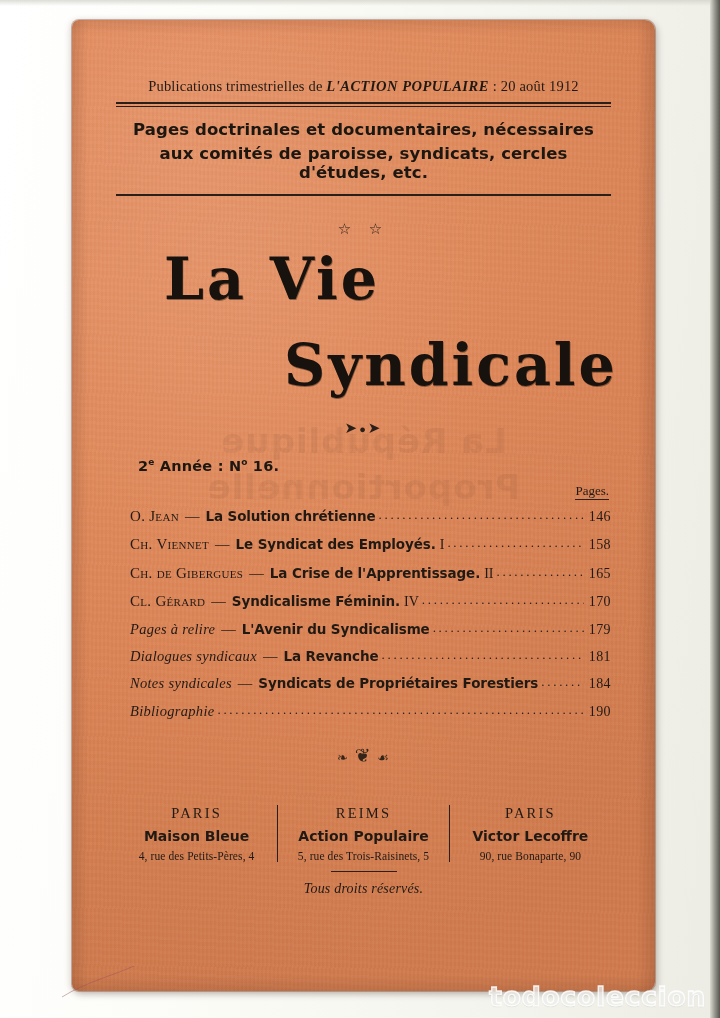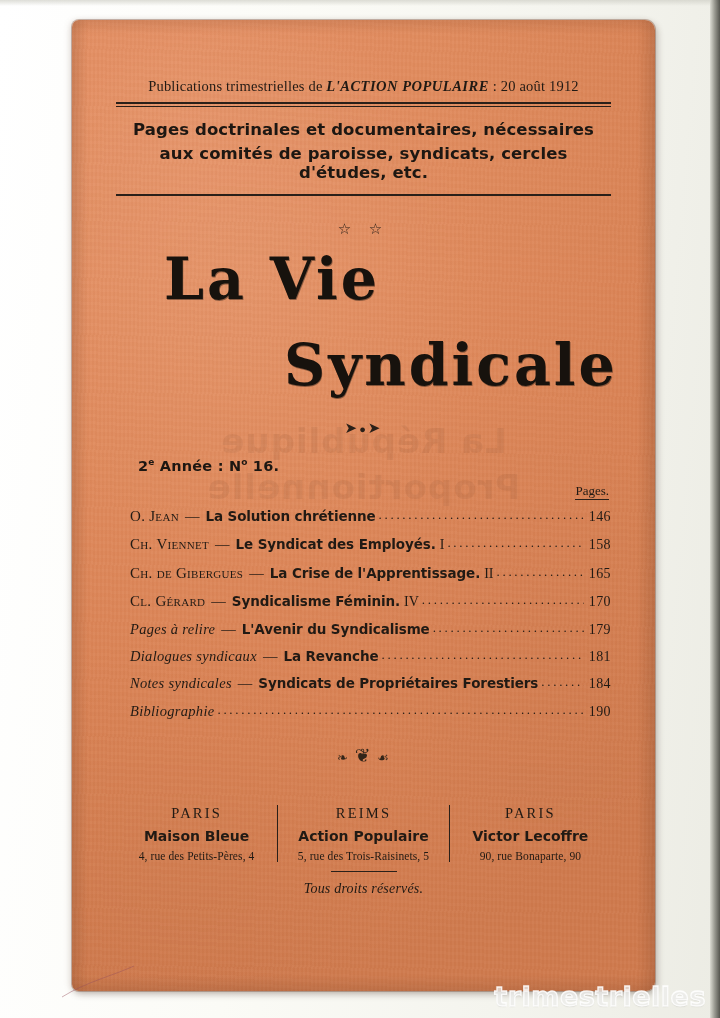--- a/index.html
+++ b/index.html
@@ -452,13 +452,13 @@
 
   </div>
 
   <div id="paper-shade"></div>
 </div>
 
 <svg id="wm-thread" viewBox="0 0 120 34">
   <path d="M2 33 C 26 18, 52 12, 74 2" fill="none" stroke="rgba(150,80,90,.45)" stroke-width="1"></path>
 </svg>
 
-<div id="watermark">trimestrielles</div>
+<div id="watermark">todocoleccion</div>
 
 </body></html>

